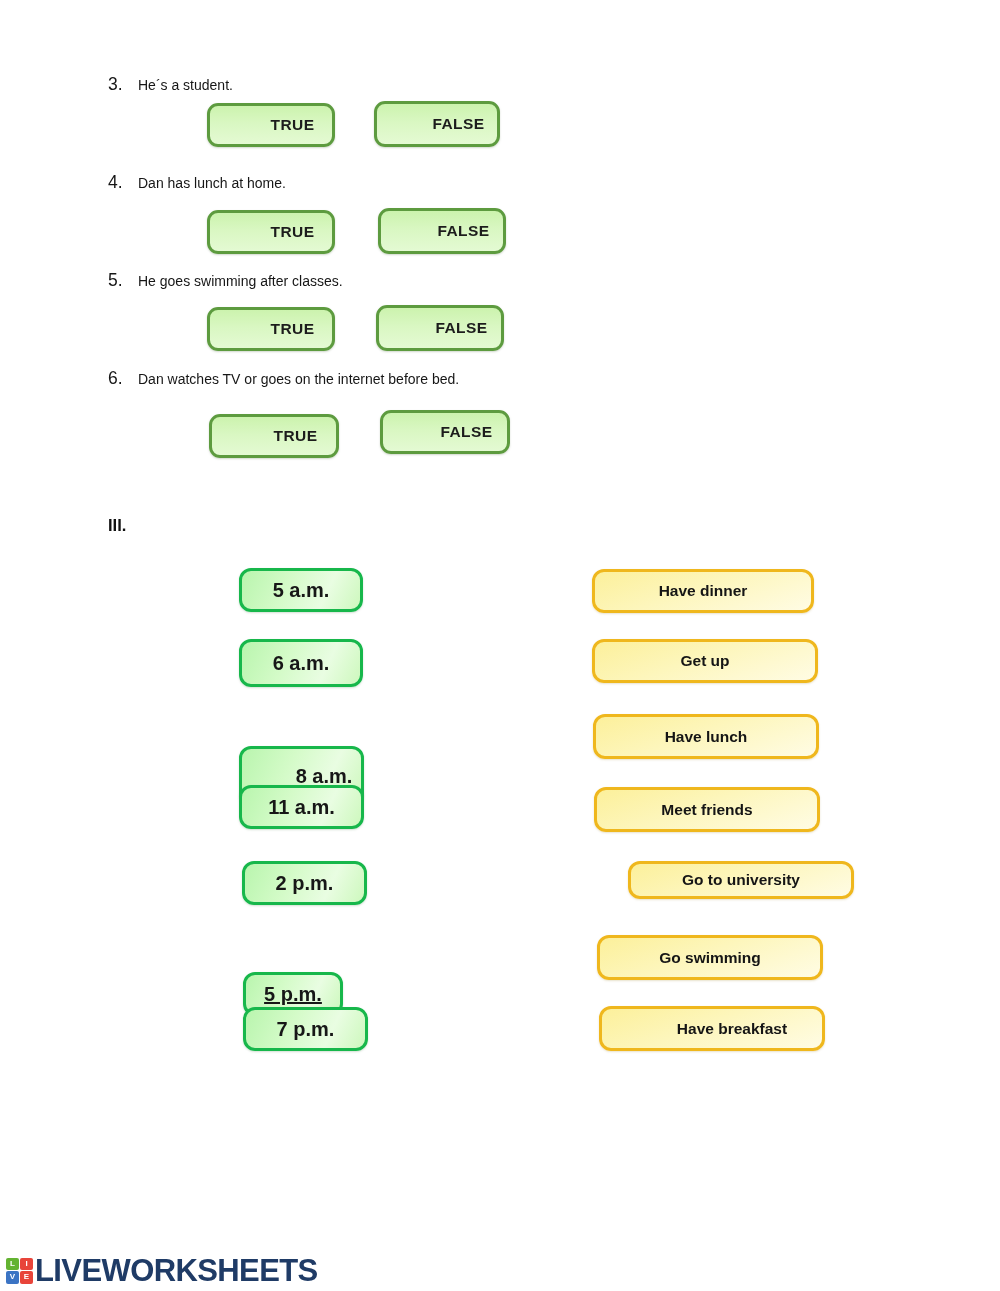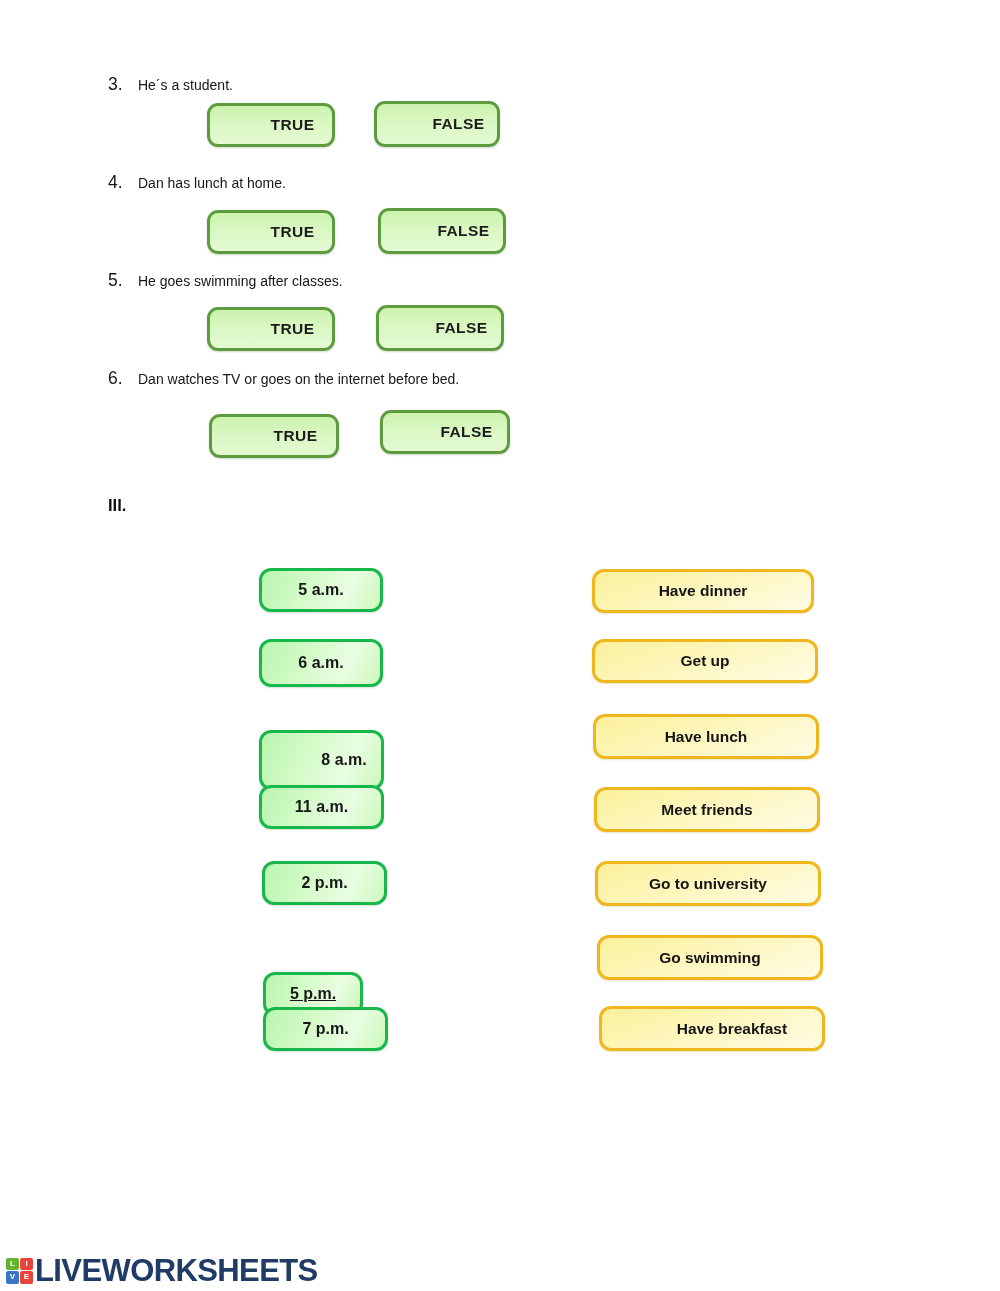--- a/index.html
+++ b/index.html
@@ -73,27 +73,26 @@
   }
 
   
   .time-chip {
     position: absolute;
     box-sizing: border-box;
     border: 3px solid #17b74b;
     border-radius: 12px;
     background: linear-gradient(115deg, #b9f5ae 0%, #d4fbc8 38%, #e9fde2 70%, #cdf8bd 100%);
     color: #171717;
-    font-size: 16px;
+    font-size: 20px;
     font-weight: bold;
     display: flex;
     align-items: center;
     justify-content: center;
     box-shadow: 0 1px 2px rgba(110,150,110,0.3);
-    margin-left: 20px;
   }
 
   
   .activity-chip {
     position: absolute;
     box-sizing: border-box;
     border: 3px solid #efb71d;
     border-radius: 12px;
     background: linear-gradient(160deg, #fcf09b 0%, #fdf6bc 45%, #fffce4 100%);
     color: #151515;
@@ -169,39 +168,39 @@
       <div class="tf-button" style="left: 207px; top: 307px; width: 128px; height: 44px;">TRUE</div>
       <div class="tf-button" style="left: 376px; top: 305px; width: 128px; height: 46px;">FALSE</div>
       <div class="question-row" style="top: 368px;">
         <span class="q-number">6.</span>
         <span class="q-text">Dan watches TV or goes on the internet before bed.</span>
       </div>
       <div class="tf-button" style="left: 209px; top: 414px; width: 130px; height: 44px;">TRUE</div>
       <div class="tf-button" style="left: 380px; top: 410px; width: 130px; height: 44px;">FALSE</div>
     </div>
 
-  <div class="section-heading" id="section-heading" style="top: 496px; flex-direction: column;">
+  <div class="section-heading" id="section-heading" style="top: 516px; flex-direction: column;">
     <span class="sec-num">III.</span>
   </div>
 
   <div id="times-container">
       <div class="time-chip" style="left: 239px; top: 568px; width: 124px; height: 44px;">5 a.m.</div>
       <div class="time-chip" style="left: 239px; top: 639px; width: 124px; height: 48px;">6 a.m.</div>
-      <div class="time-chip" style="left: 239px; top: 730px; width: 125px; height: 60px; padding-left: 45px;">8 a.m.</div>
+      <div class="time-chip" style="left: 239px; top: 746px; width: 125px; height: 60px; padding-left: 45px;">8 a.m.</div>
       <div class="time-chip" style="left: 239px; top: 785px; width: 125px; height: 44px;">11 a.m.</div>
       <div class="time-chip" style="left: 242px; top: 861px; width: 125px; height: 44px;">2 p.m.</div>
       <div class="time-chip" style="left: 243px; top: 972px; width: 100px; height: 44px; text-decoration: underline;">5 p.m.</div>
       <div class="time-chip" style="left: 243px; top: 1007px; width: 125px; height: 44px;">7 p.m.</div>
     </div>
   <div id="activities-container">
       <div class="activity-chip" style="left: 592px; top: 569px; width: 222px; height: 44px;">Have dinner</div>
       <div class="activity-chip" style="left: 592px; top: 639px; width: 226px; height: 44px;">Get up</div>
       <div class="activity-chip" style="left: 593px; top: 714px; width: 226px; height: 45px;">Have lunch</div>
       <div class="activity-chip" style="left: 594px; top: 787px; width: 226px; height: 45px;">Meet friends</div>
-      <div class="activity-chip" style="left: 595px; top: 861px; width: 226px; height: 45px;">Go to university</div>
+      <div class="activity-chip" style="left: 628px; top: 861px; width: 226px; height: 38px;">Go to university</div>
       <div class="activity-chip" style="left: 597px; top: 935px; width: 226px; height: 45px;">Go swimming</div>
       <div class="activity-chip" style="left: 599px; top: 1006px; width: 226px; height: 45px; padding-left: 40px;">Have breakfast</div>
     </div>
 
   <div id="footer-logo">
     <div id="logo-mark">
       <span class="tile-l">L</span>
       <span class="tile-i">I</span>
       <span class="tile-v">V</span>
       <span class="tile-e">E</span>

